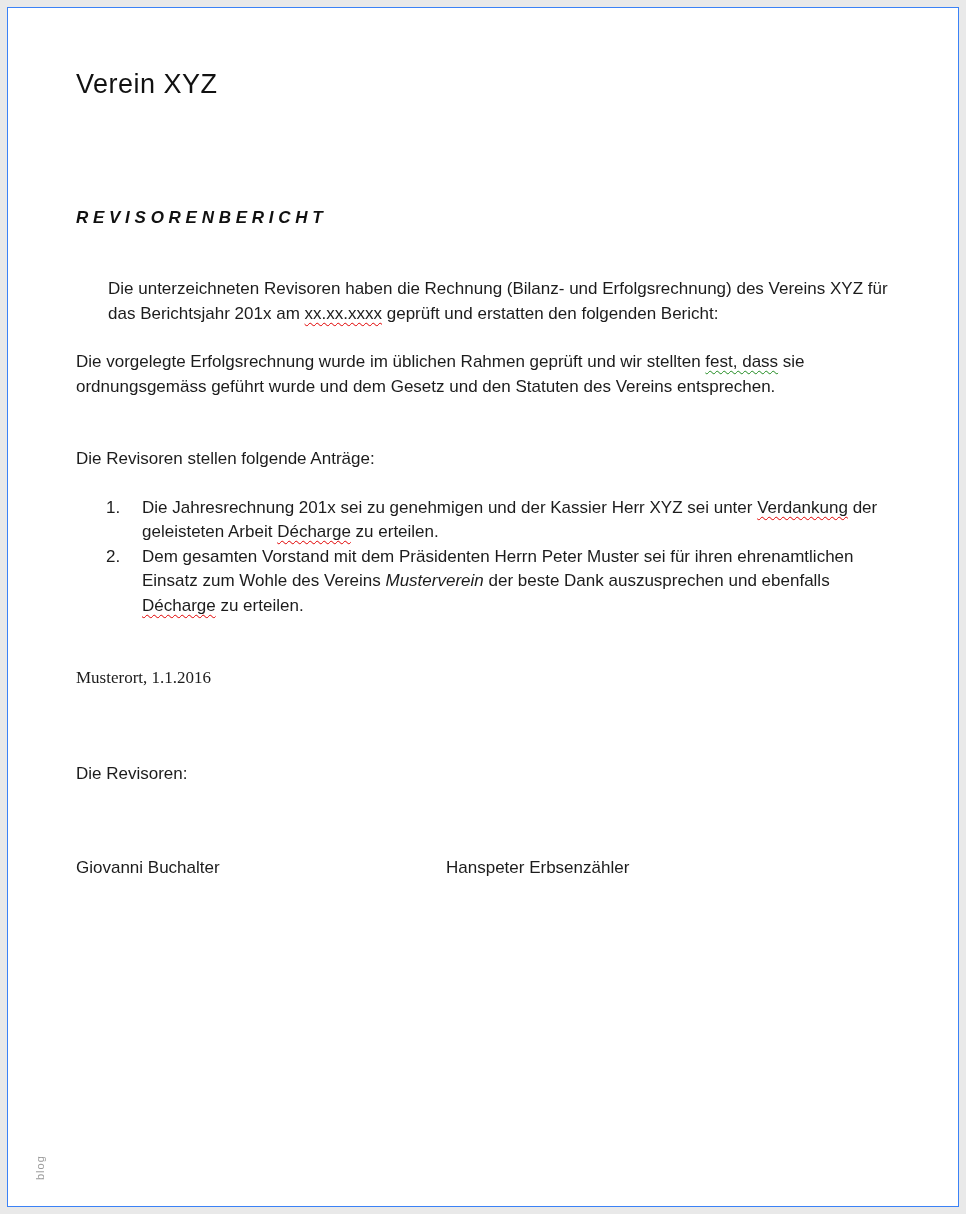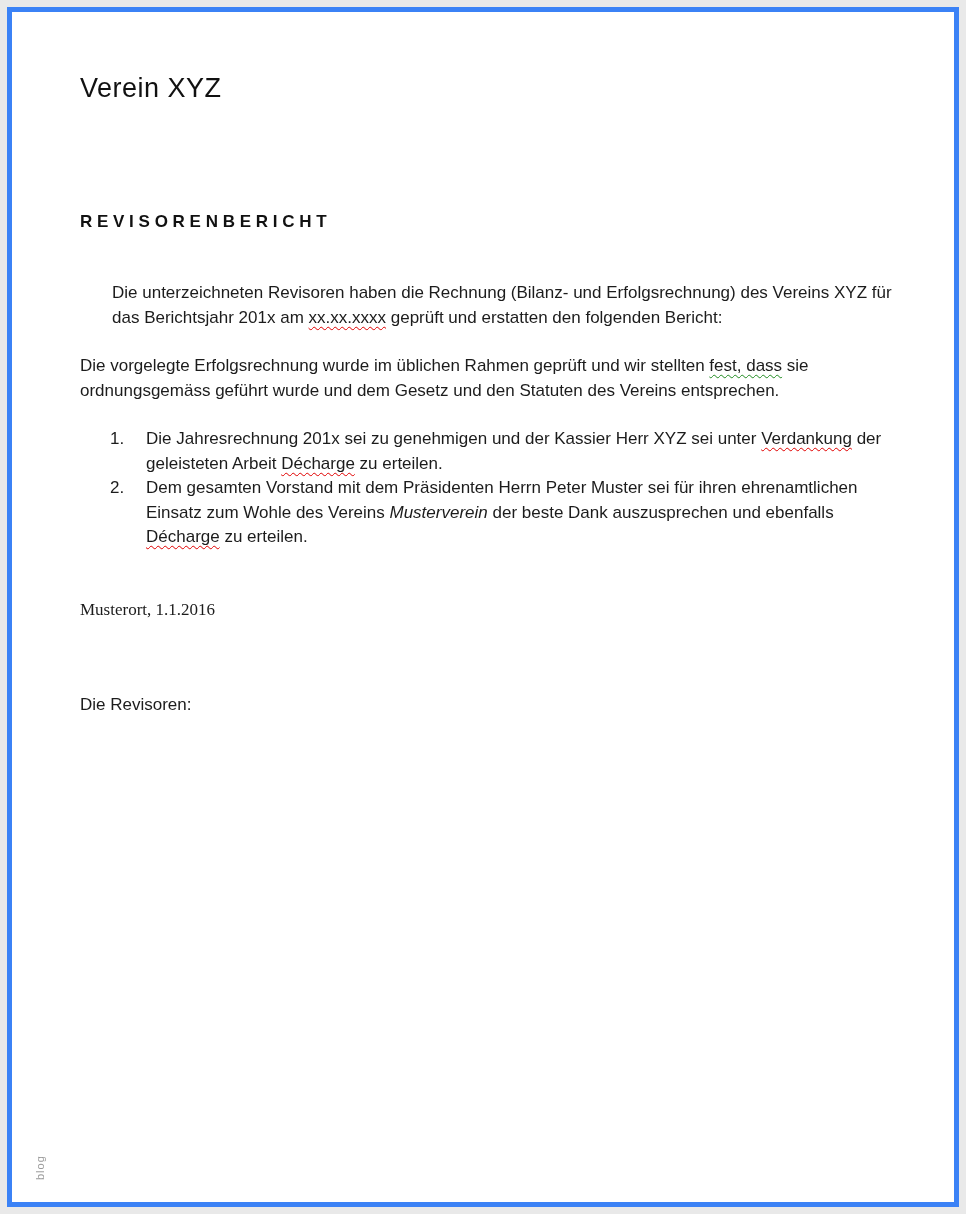--- a/index.html
+++ b/index.html
@@ -12,21 +12,21 @@
     position: relative;
     width: 966px;
     height: 1214px;
     background: #e9e9e9;
     overflow: hidden;
   }
   .page {
     position: absolute;
     left: 7px; top: 7px; right: 7px; bottom: 7px;
     background: #ffffff;
-    border: 5px solid #3b82f6;
+    border: 1px solid #3b82f6;
   }
   .content {
     position: absolute;
     left: 68px;   
     top: 0;
     width: 818px;
     color: #1c1c1c;
     font-size: 17px;
     line-height: 24.5px;
   }
@@ -37,20 +37,21 @@
     font-weight: 400;
     letter-spacing: 0.5px;
     color: #111;
   }
   .report-heading {
     margin: 106px 0 0 0;
     font-size: 17px;
     line-height: 24px;
     font-weight: 700;
     color: #111;
+    font-style: italic;
   }
   .para { margin: 24px 0 0 0; }
   .para.first { margin-top: 47px; margin-left: 32px; }
   .para.gap-large { margin-top: 48px; }
   .sq-red {
     text-decoration-line: underline;
     text-decoration-style: wavy;
     text-decoration-color: #e00000;
     text-decoration-thickness: 1px;
     text-underline-offset: 3px;
@@ -101,34 +102,39 @@
       <div class="sender">Verein XYZ</div>
 
       <div class="report-heading">R E V I S O R E N B E R I C H T</div>
 
       <p class="para first"><span>Die unterzeichneten Revisoren haben die Rechnung (Bilanz- und Erfolgsrechnung) des Vereins XYZ für das Berichtsjahr 201x am </span><span class="sq-red">xx.xx.xxxx</span><span> geprüft und erstatten den folgenden Bericht:</span></p>
 
       <p class="para"><span>Die vorgelegte Erfolgsrechnung wurde im üblichen Rahmen geprüft und wir stellten </span><span class="sq-green">fest, dass</span><span> sie ordnungsgemäss geführt wurde und dem Gesetz und den Statuten des Vereins entsprechen.</span></p>
 
 
 
+      <p class="para gap-large"><span>Die Revisoren stellen folgende Anträge:</span></p>
 
       <div class="numbered-list">
         <div class="list-item">
           <span class="num">1.</span>
           <span class="li-text"><span>Die Jahresrechnung 201x sei zu genehmigen und der Kassier Herr XYZ sei unter </span><span class="sq-red">Verdankung</span><span> der geleisteten Arbeit </span><span class="sq-red">Décharge</span><span> zu erteilen.</span></span>
         </div>
         <div class="list-item">
           <span class="num">2.</span>
           <span class="li-text"><span>Dem gesamten Vorstand mit dem Präsidenten Herrn Peter Muster sei für ihren ehrenamtlichen Einsatz zum Wohle des Vereins </span><span class="italic">Musterverein</span><span> der beste Dank auszusprechen und ebenfalls </span><span class="sq-red">Décharge</span><span> zu erteilen.</span></span>
         </div>
       </div>
 
       <p class="place-date">Musterort, 1.1.2016</p>
 
       <p class="revisors-label">Die Revisoren:</p>
 
+      <div class="signature-row">
+        <span class="sig-left">Giovanni Buchalter</span>
+        <span class="sig-right">Hanspeter Erbsenzähler</span>
+      </div>
 
     </div>
   </div>
 
   <div class="watermark">blog</div>
 </div>
 
 </body></html>

